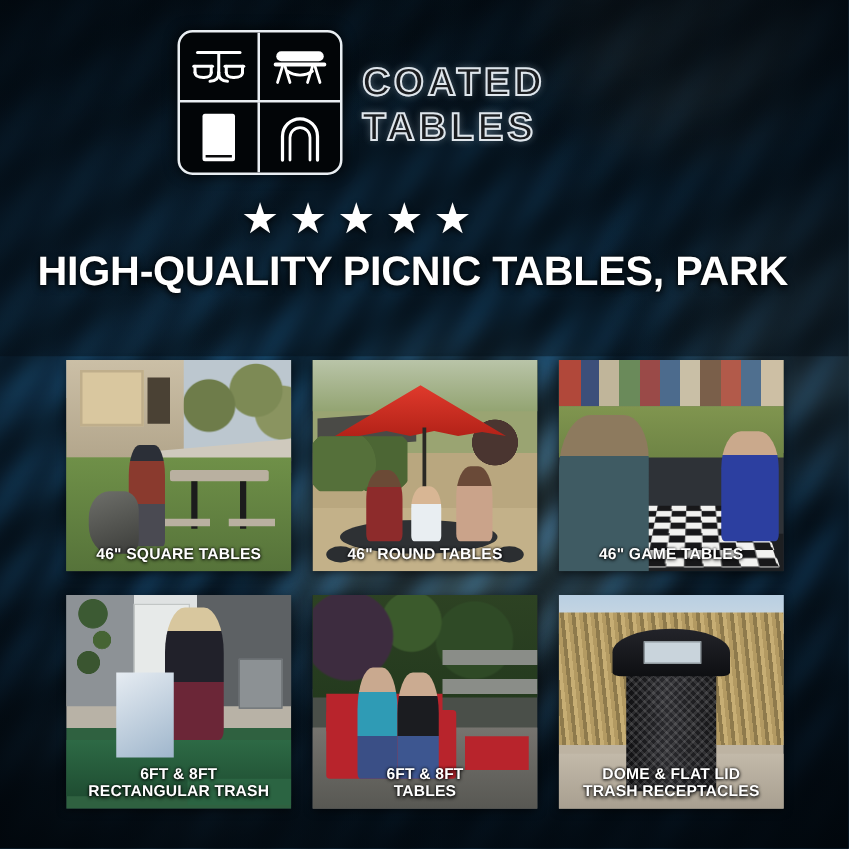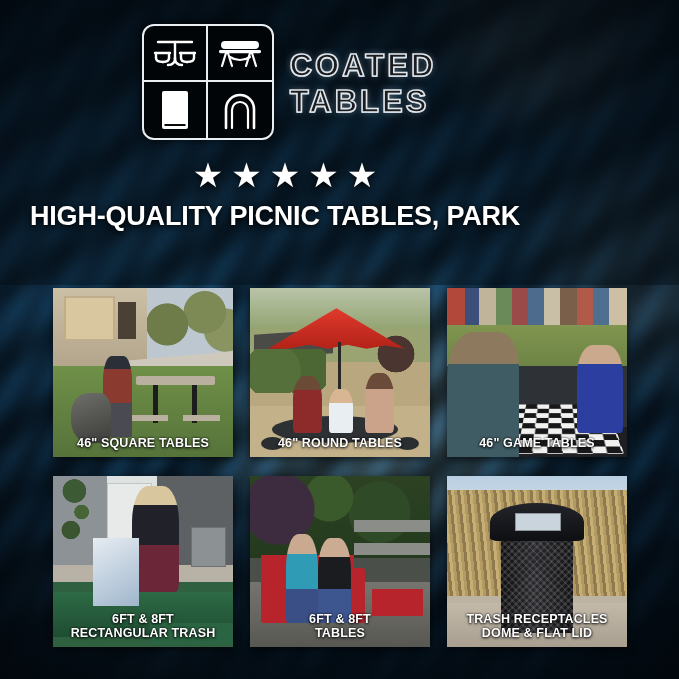--- a/index.html
+++ b/index.html
@@ -115,25 +115,25 @@
     font-size:34px;line-height:34px;
     color:#ffffff;
     letter-spacing:8px;
     text-shadow:0 2px 5px rgba(0,0,0,.85);
   }
   .stars .star{display:inline-block;}
 
   
   .headline{
     position:absolute;left:30px;right:30px;top:200px;
-    text-align:left;
+    text-align:right;
     color:#ffffff;
     font-family:"Liberation Sans", sans-serif;
     font-weight:700;
-    font-size:27px;
+    font-size:33px;
     line-height:33px;
     letter-spacing:-.2px;
     text-shadow:0 2px 6px rgba(0,0,0,.9), 0 0 2px rgba(0,0,0,.9);
   }
   .headline .hl-line{display:block;white-space:nowrap;}
 
   
   .grid{
     position:absolute;left:53px;top:288px;
     width:574px;
@@ -412,20 +412,20 @@
       <div class="tile">
         <div class="tile-photo ph6">
           <div class="sky6"></div>
             <div class="grassy"></div>
             <div class="ground"></div>
           <div class="can"></div>
             <div class="dome"></div>
             <div class="slot"></div>
         </div>
         <div class="tile-caption">
+          <span class="cl">DOME &amp; FLAT LID</span>
           <span class="cl">TRASH RECEPTACLES</span>
-          <span class="cl">DOME &amp; FLAT LID</span>
         </div>
       </div>
 
     </div>
   </div>
 </div>
 
 </body></html>

